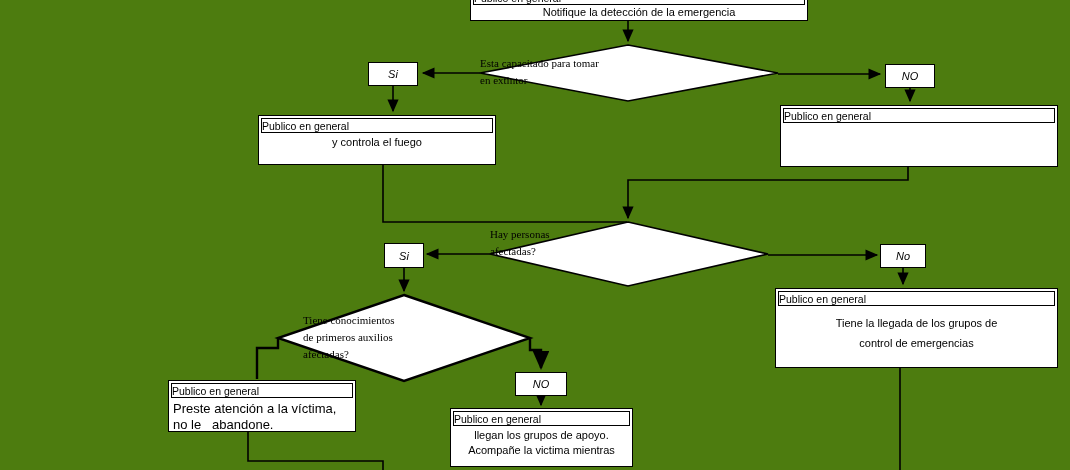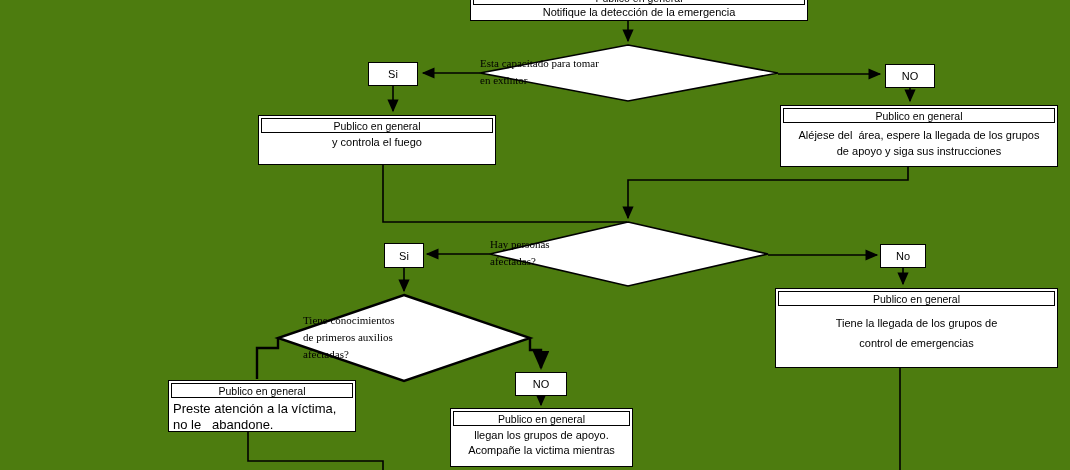--- a/index.html
+++ b/index.html
@@ -1,29 +1,29 @@
 <!DOCTYPE html>
 <html><head>
 <meta charset="utf-8">
 <style>
   html,body{margin:0;padding:0;}
   body{width:1070px;height:470px;background:#fff;}
   .stage{position:relative;width:1070px;height:470px;background:#4d7c0f;overflow:hidden;
          font-family:"Liberation Sans",sans-serif;color:#000;}
   .layer{position:absolute;left:0;top:0;}
   .pbox{position:absolute;border:1.6px solid #000;background:#fff;box-sizing:border-box;}
-  .hdr{border:1px solid #000;margin:2px 2px 0;font-size:10.5px;text-align:center;
+  .hdr{border:1px solid #000;margin:2px 2px 0;font-size:10.5px;
        height:15px;line-height:14px;overflow:hidden;box-sizing:border-box;}
   .bd{font-size:11px;text-align:center;padding-top:2px;line-height:15px;}
   .bd div{white-space:pre-wrap;}
   .bd.left{text-align:left;font-size:13px;padding:3px 4px 0;line-height:16px;}
   .bd.tall{line-height:20px;padding-top:7px;}
   .bd.wide{line-height:16px;padding-top:4px;}
   .tag{position:absolute;border:1.6px solid #000;background:#fff;display:flex;
-       align-items:center;justify-content:center;font-size:11px;box-sizing:border-box;}
+       align-items:center;justify-content:center;font-size:11px;box-sizing:border-box;font-style:italic;}
   .dtx{position:absolute;text-align:left;font-size:11px;font-family:Liberation Serif, serif;}
   .dtx div{line-height:17px;white-space:pre-wrap;}
   .dtx.tight div{line-height:17px;}
 </style>
 </head>
 <body>
 
 <div class="stage">
 
   <svg class="layer" width="1070" height="470" viewBox="0 0 1070 470">
@@ -77,27 +77,23 @@
 
   <div class="pbox" style="left:258px;top:115px;width:238px;height:50px;">
     <div class="hdr">Publico en general</div>
     <div class="bd">
       <div>y controla el fuego</div>
     </div>
   </div>
 
   <div class="pbox" style="left:780px;top:105px;width:278px;height:62px;">
     <div class="hdr">Publico en general</div>
-    <div class="bd wide">
-      <div>Aléjese del  área, espere la llegada de los grupos</div>
-      <div>de apoyo y siga sus instrucciones</div>
-    </div>
   </div>
 
-  <div class="dtx" style="left:490px;top:236px;width:276px;">
+  <div class="dtx" style="left:490px;top:226px;width:276px;">
     <div>Hay personas</div>
     <div>afectadas?</div>
   </div>
 
   <div class="tag" style="left:384px;top:243px;width:40px;height:25px;">Si</div>
   <div class="tag" style="left:880px;top:244px;width:46px;height:24px;">No</div>
 
   <div class="dtx tight" style="left:303px;top:312px;width:202px;">
     <div>Tiene conocimientos</div>
     <div>de primeros auxilios</div>

